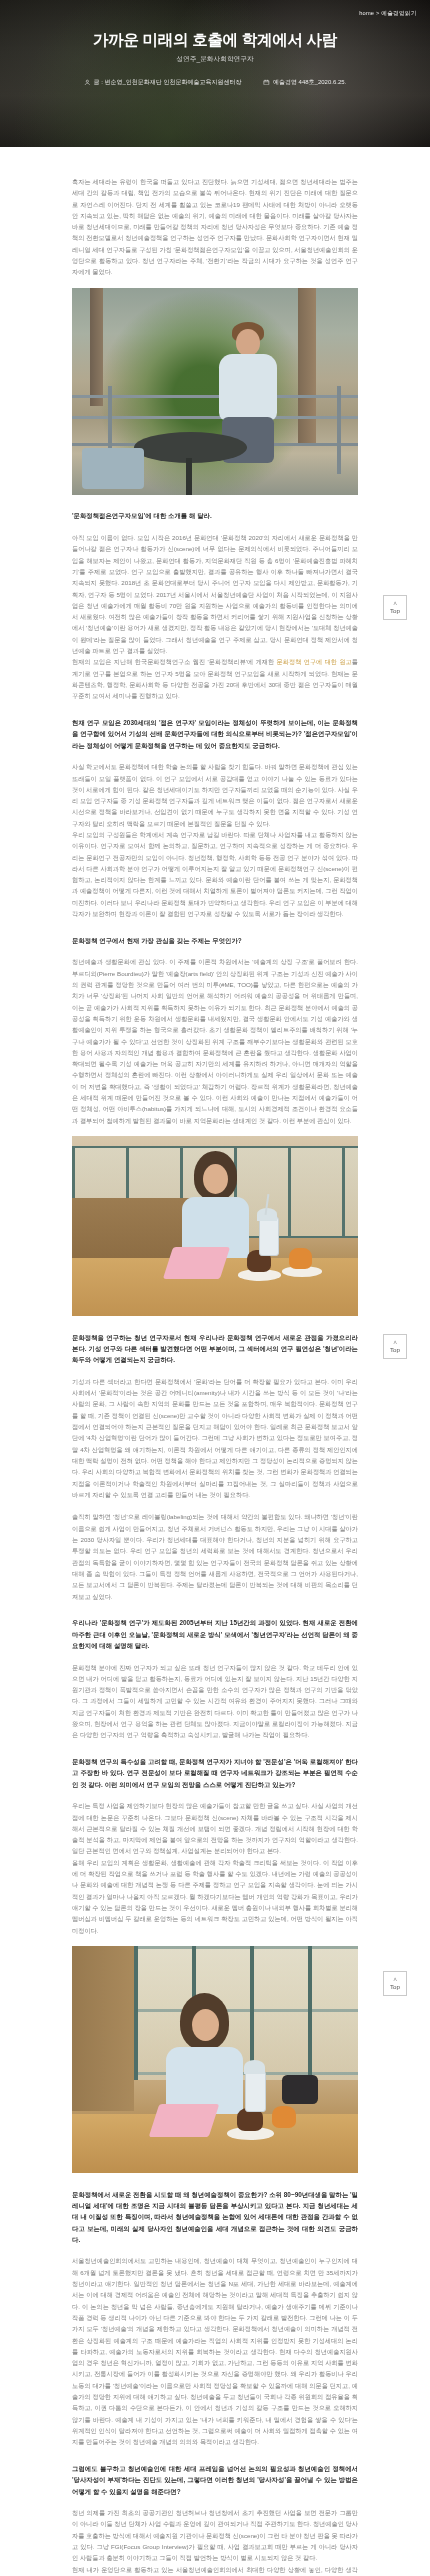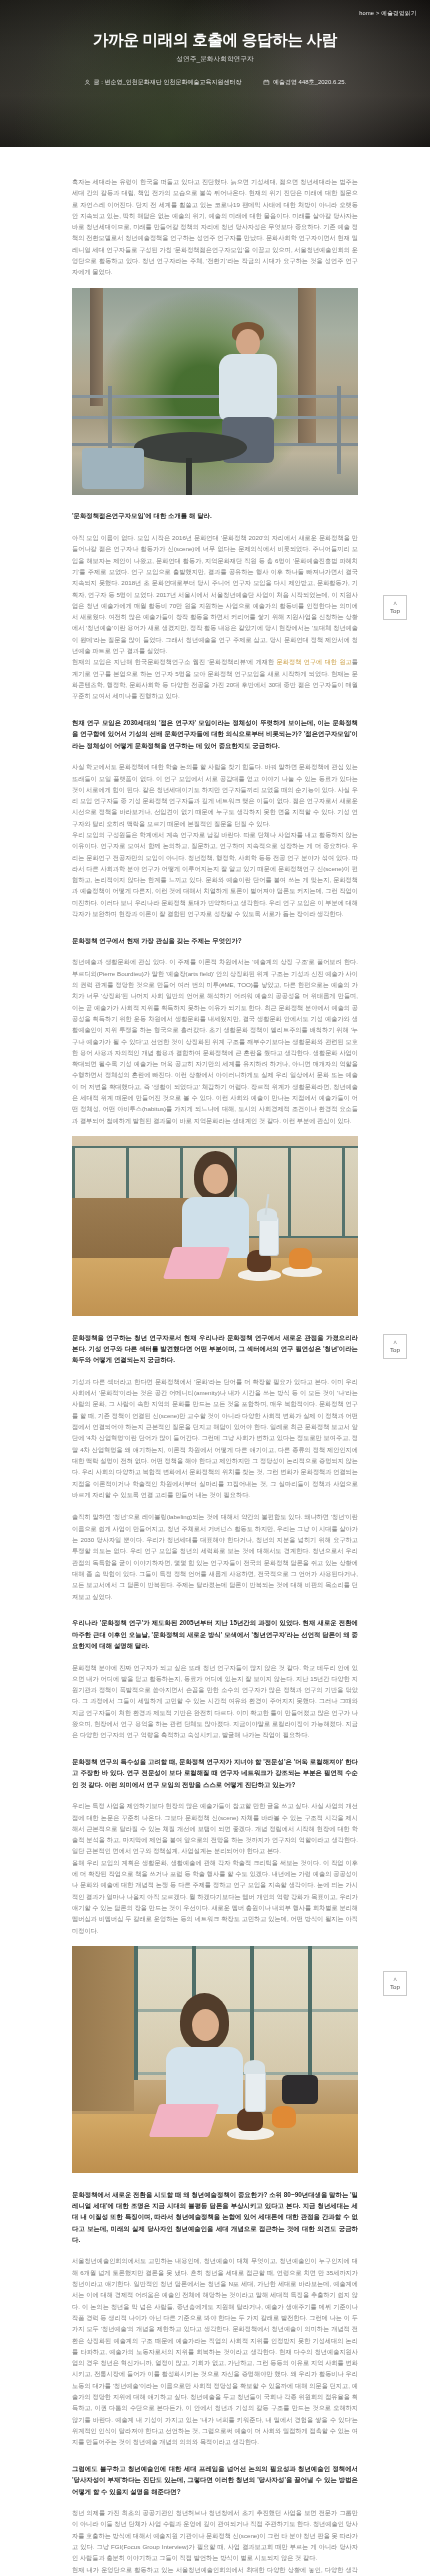--- a/index.html
+++ b/index.html
@@ -102,21 +102,21 @@
     border:0.5px solid #c9c9c9;background:#fff;color:#555;text-align:center;
     padding:3.6px 0 4.1px 0;font-size:6.2px;cursor:pointer;line-height:1.25;
   }
   .top-btn .chev-up{display:block;font-size:5.7px;color:#666;}
 </style>
 </head>
 <body>
 
 <header class="hero">
   <div class="breadcrumb">home &gt; 예술경영읽기</div>
-  <h1 class="hero-title">가까운 미래의 호출에 응답하는 사람</h1>
+  <h1 class="hero-title">가까운 미래의 호출에 학계에서 사람</h1>
   <div class="hero-sub">성연주_문화사회학연구자</div>
   <div class="hero-meta">
     <span class="meta-item">
       <span><svg viewBox="0 0 24 24" width="6.7" height="6.7">
             <circle cx="12" cy="8" r="4" fill="none" stroke="#eeeeee" stroke-width="2"></circle>
             <path d="M4 21c1.5-4 5-6 8-6s6.5 2 8 6" fill="none" stroke="#eeeeee" stroke-width="2"></path>
           </svg></span>
       <span>글 : 변순영_인천문화재단 인천문화예술교육지원센터장</span>
     </span>
     <span class="meta-item">

